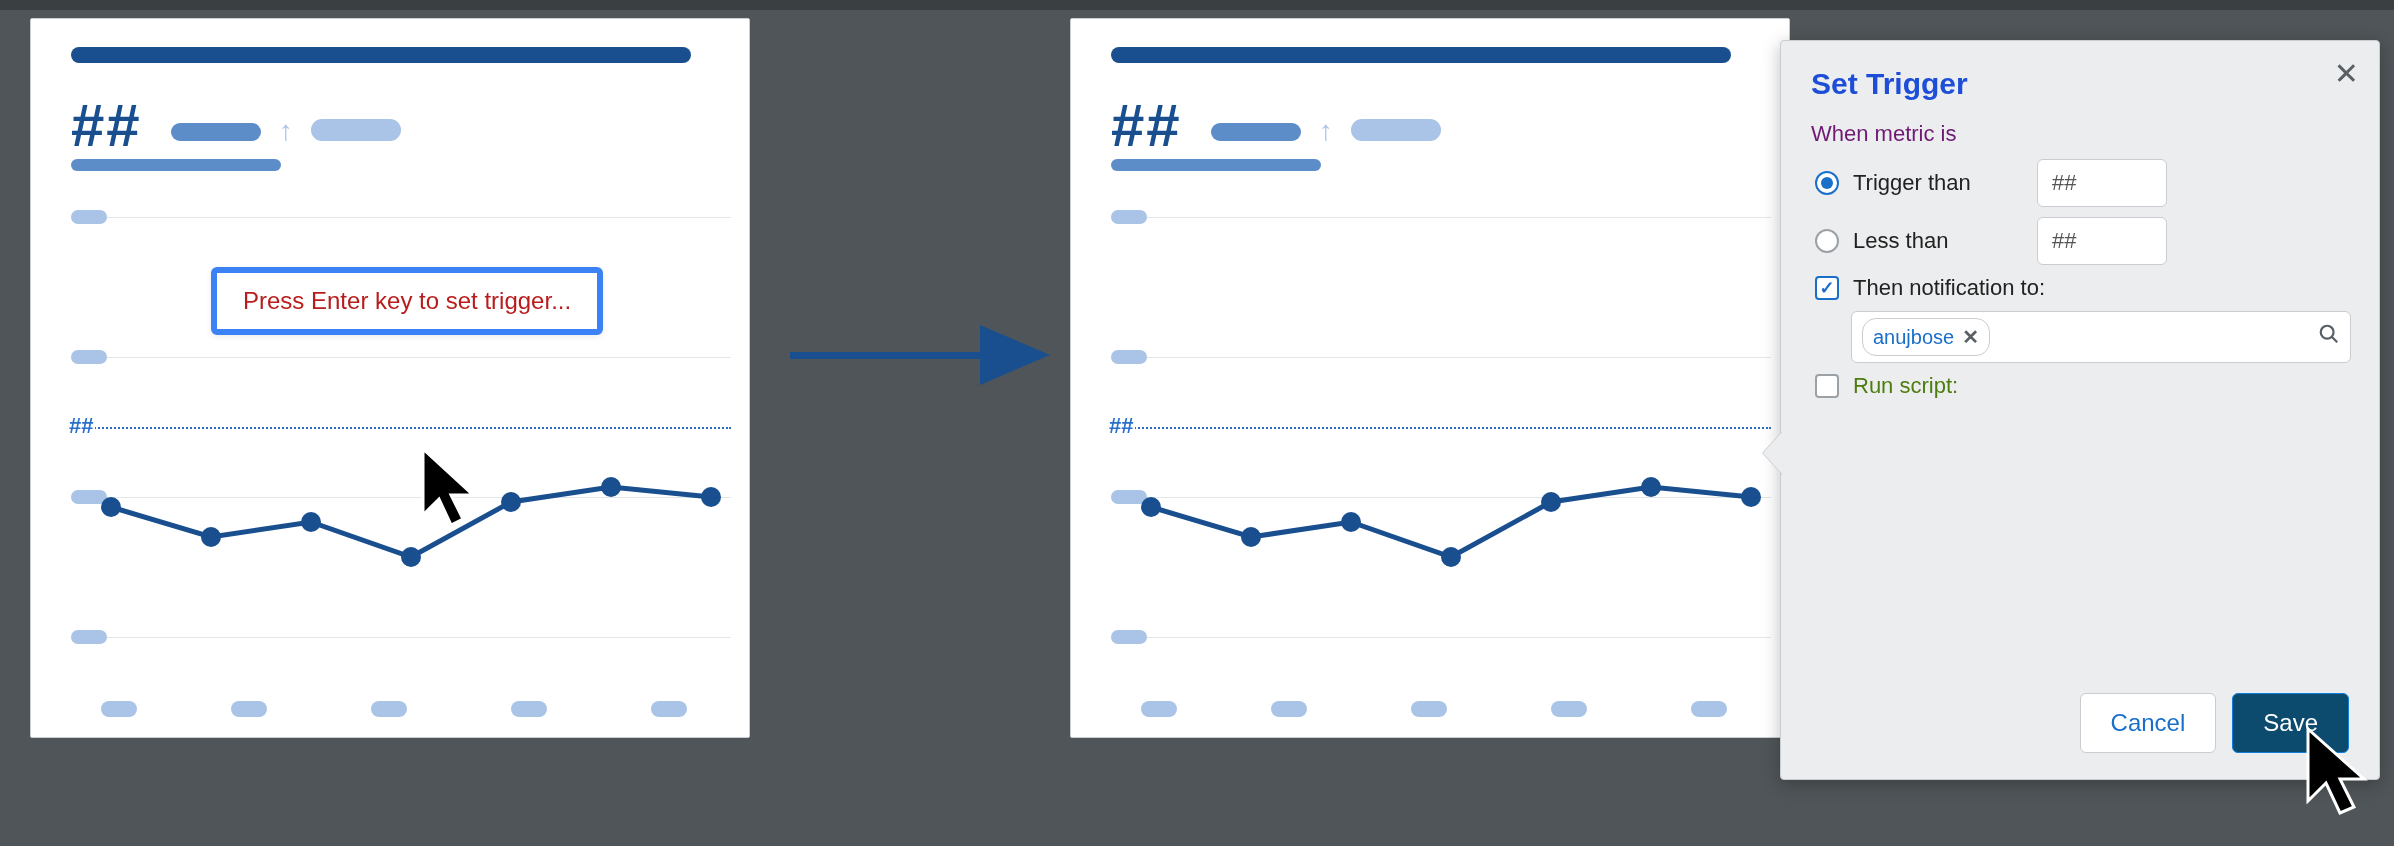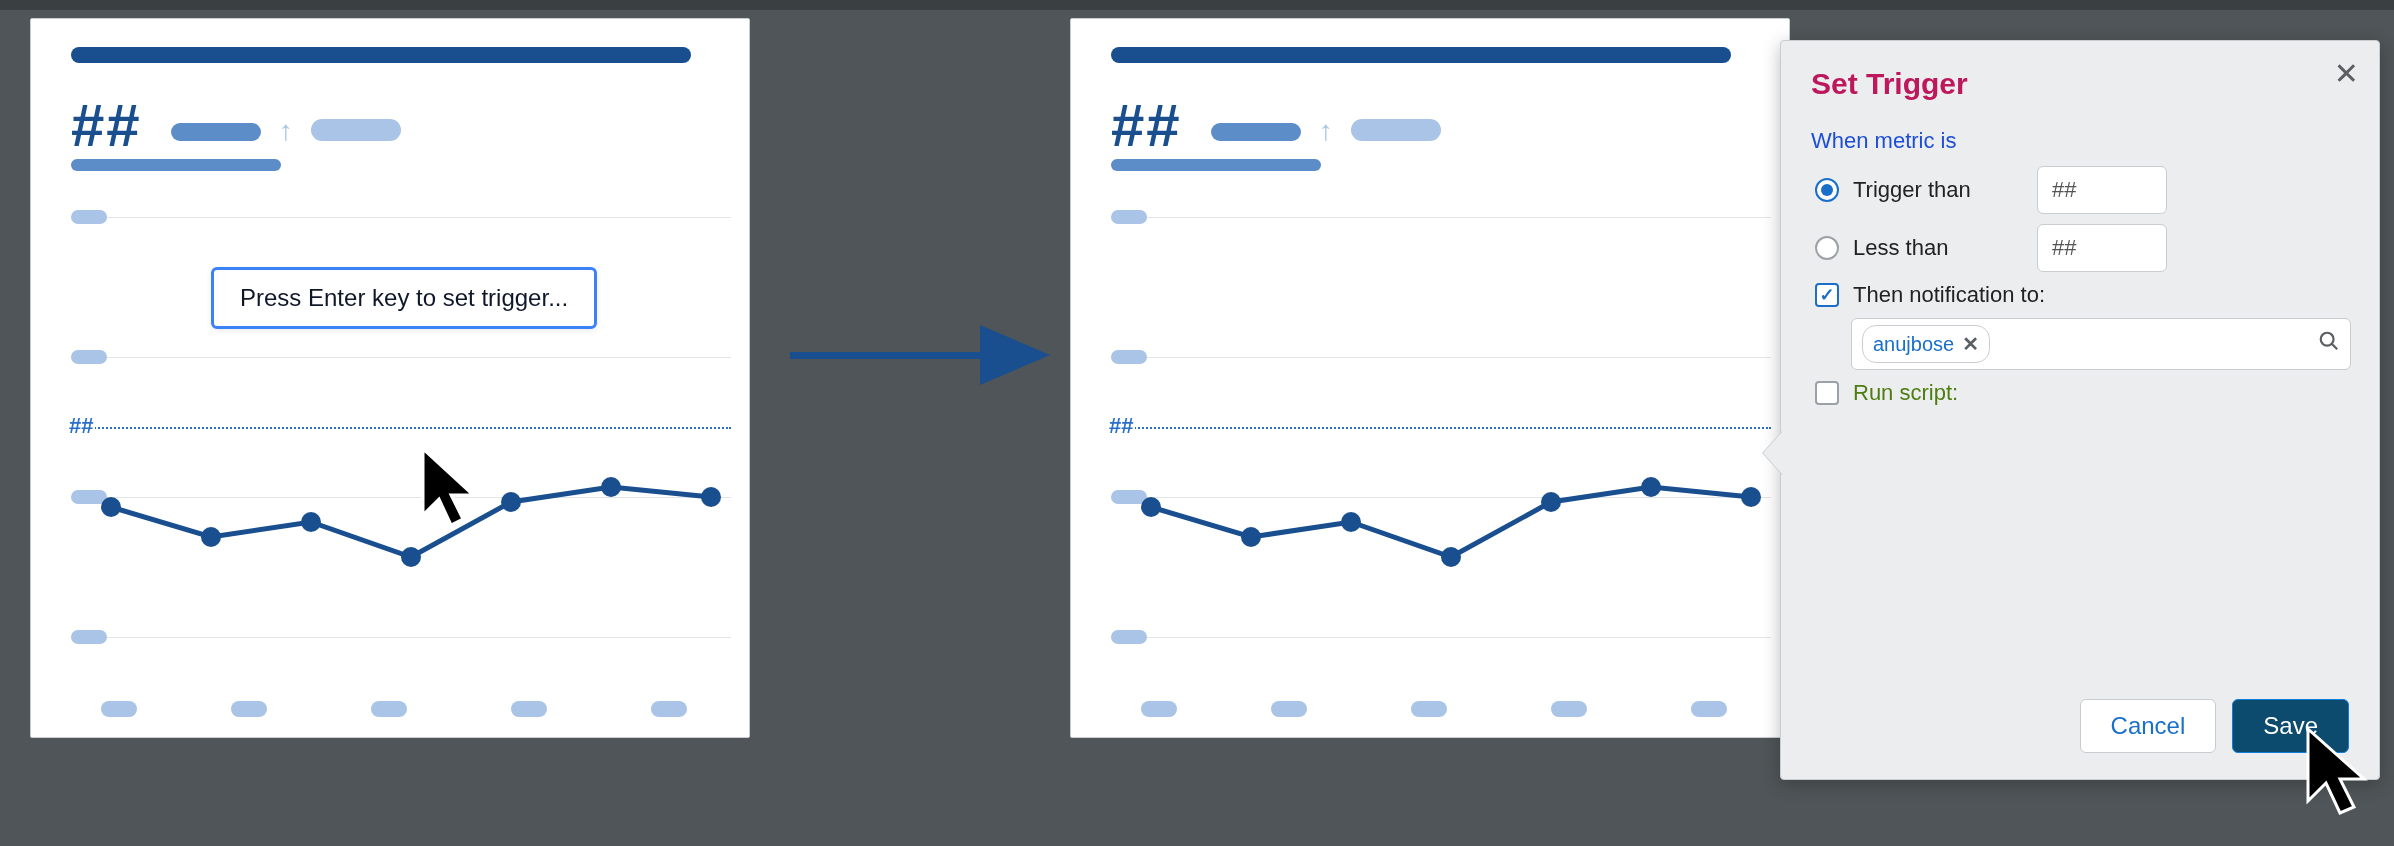--- a/index.html
+++ b/index.html
@@ -125,25 +125,25 @@
     background: #a9c4e6;
     border-radius: 8px;
   }
   svg.line { position: absolute; top: 0; left: 0; }
 
   
   .tooltip {
     position: absolute;
     top: 248px; left: 180px;
     background: #fff;
-    border: 3px solid #3b82f6;
+    border: 6px solid #3b82f6;
     border-radius: 6px;
     padding: 14px 26px;
     font-size: 24px;
-    color: #0f172a;
+    color: #b91c1c;
     box-shadow: 0 2px 6px rgba(0,0,0,.08);
   }
 
   
   .big-arrow {
     position: absolute;
     top: 325px; left: 790px;
     width: 270px; height: 60px;
   }
   .big-arrow .shaft {
@@ -176,34 +176,34 @@
     top: 390px; left: -18px;
     width: 0; height: 0;
     border-top: 22px solid transparent;
     border-bottom: 22px solid transparent;
     border-right: 20px solid #ecedee;
     filter: drop-shadow(-1px 0 0 #c9ccd0);
   }
   .dialog h2 {
     font-size: 30px;
     font-weight: 600;
-    color: #be185d;
-    margin-bottom: 27px;
+    color: #1d4ed8;
+    margin-bottom: 20px;
   }
   .dialog .close {
     position: absolute;
     top: 18px; right: 20px;
     font-size: 30px;
     color: #5a5f63;
     cursor: pointer;
     line-height: 1;
   }
   .dialog .section-label {
     font-size: 22px;
-    color: #1d4ed8;
+    color: #701a75;
     margin: 18px 0 12px 0;
   }
   .row {
     display: flex;
     align-items: center;
     gap: 14px;
     margin: 10px 0 10px 4px;
   }
   .radio, .checkbox {
     width: 24px; height: 24px;
@@ -291,21 +291,21 @@
     border-left: 10px solid transparent;
     border-right: 10px solid transparent;
     border-top: 12px solid #5a5f63;
   }
   .btn-row {
     position: absolute;
     right: 30px; bottom: 26px;
     display: flex; gap: 16px;
   }
   .btn {
-    height: 54px;
+    height: 60px;
     padding: 0 30px;
     border-radius: 6px;
     font-size: 24px;
     display: flex; align-items: center;
     cursor: pointer;
   }
   .btn.secondary {
     background: #fff;
     border: 1px solid #c9ccd0;
     color: #1a6fc9;

